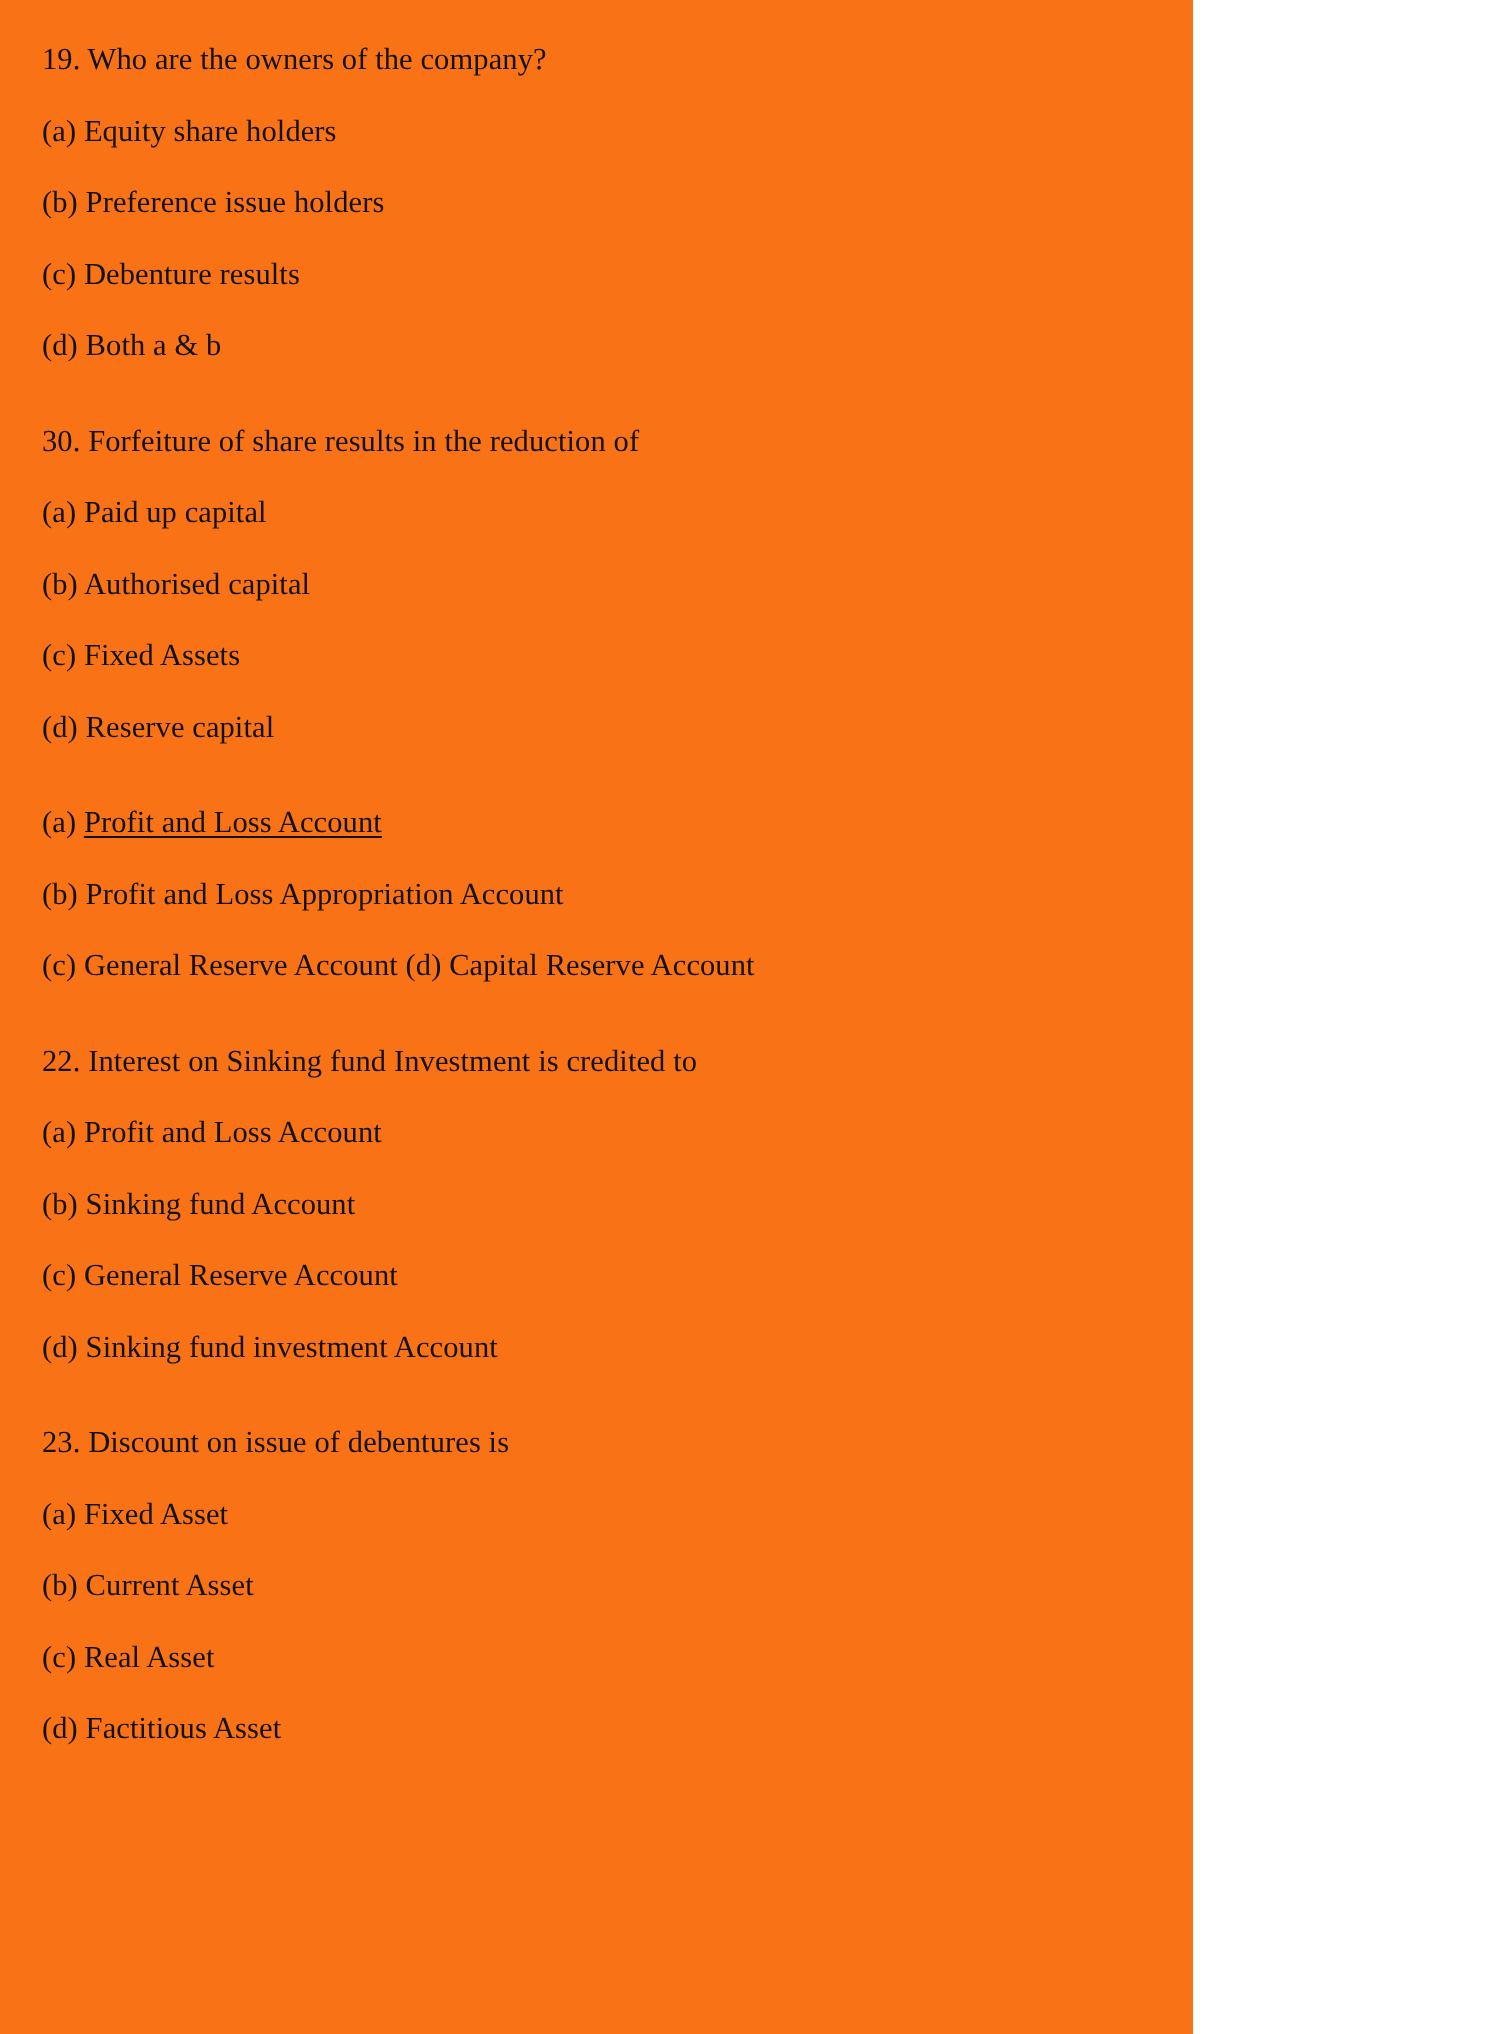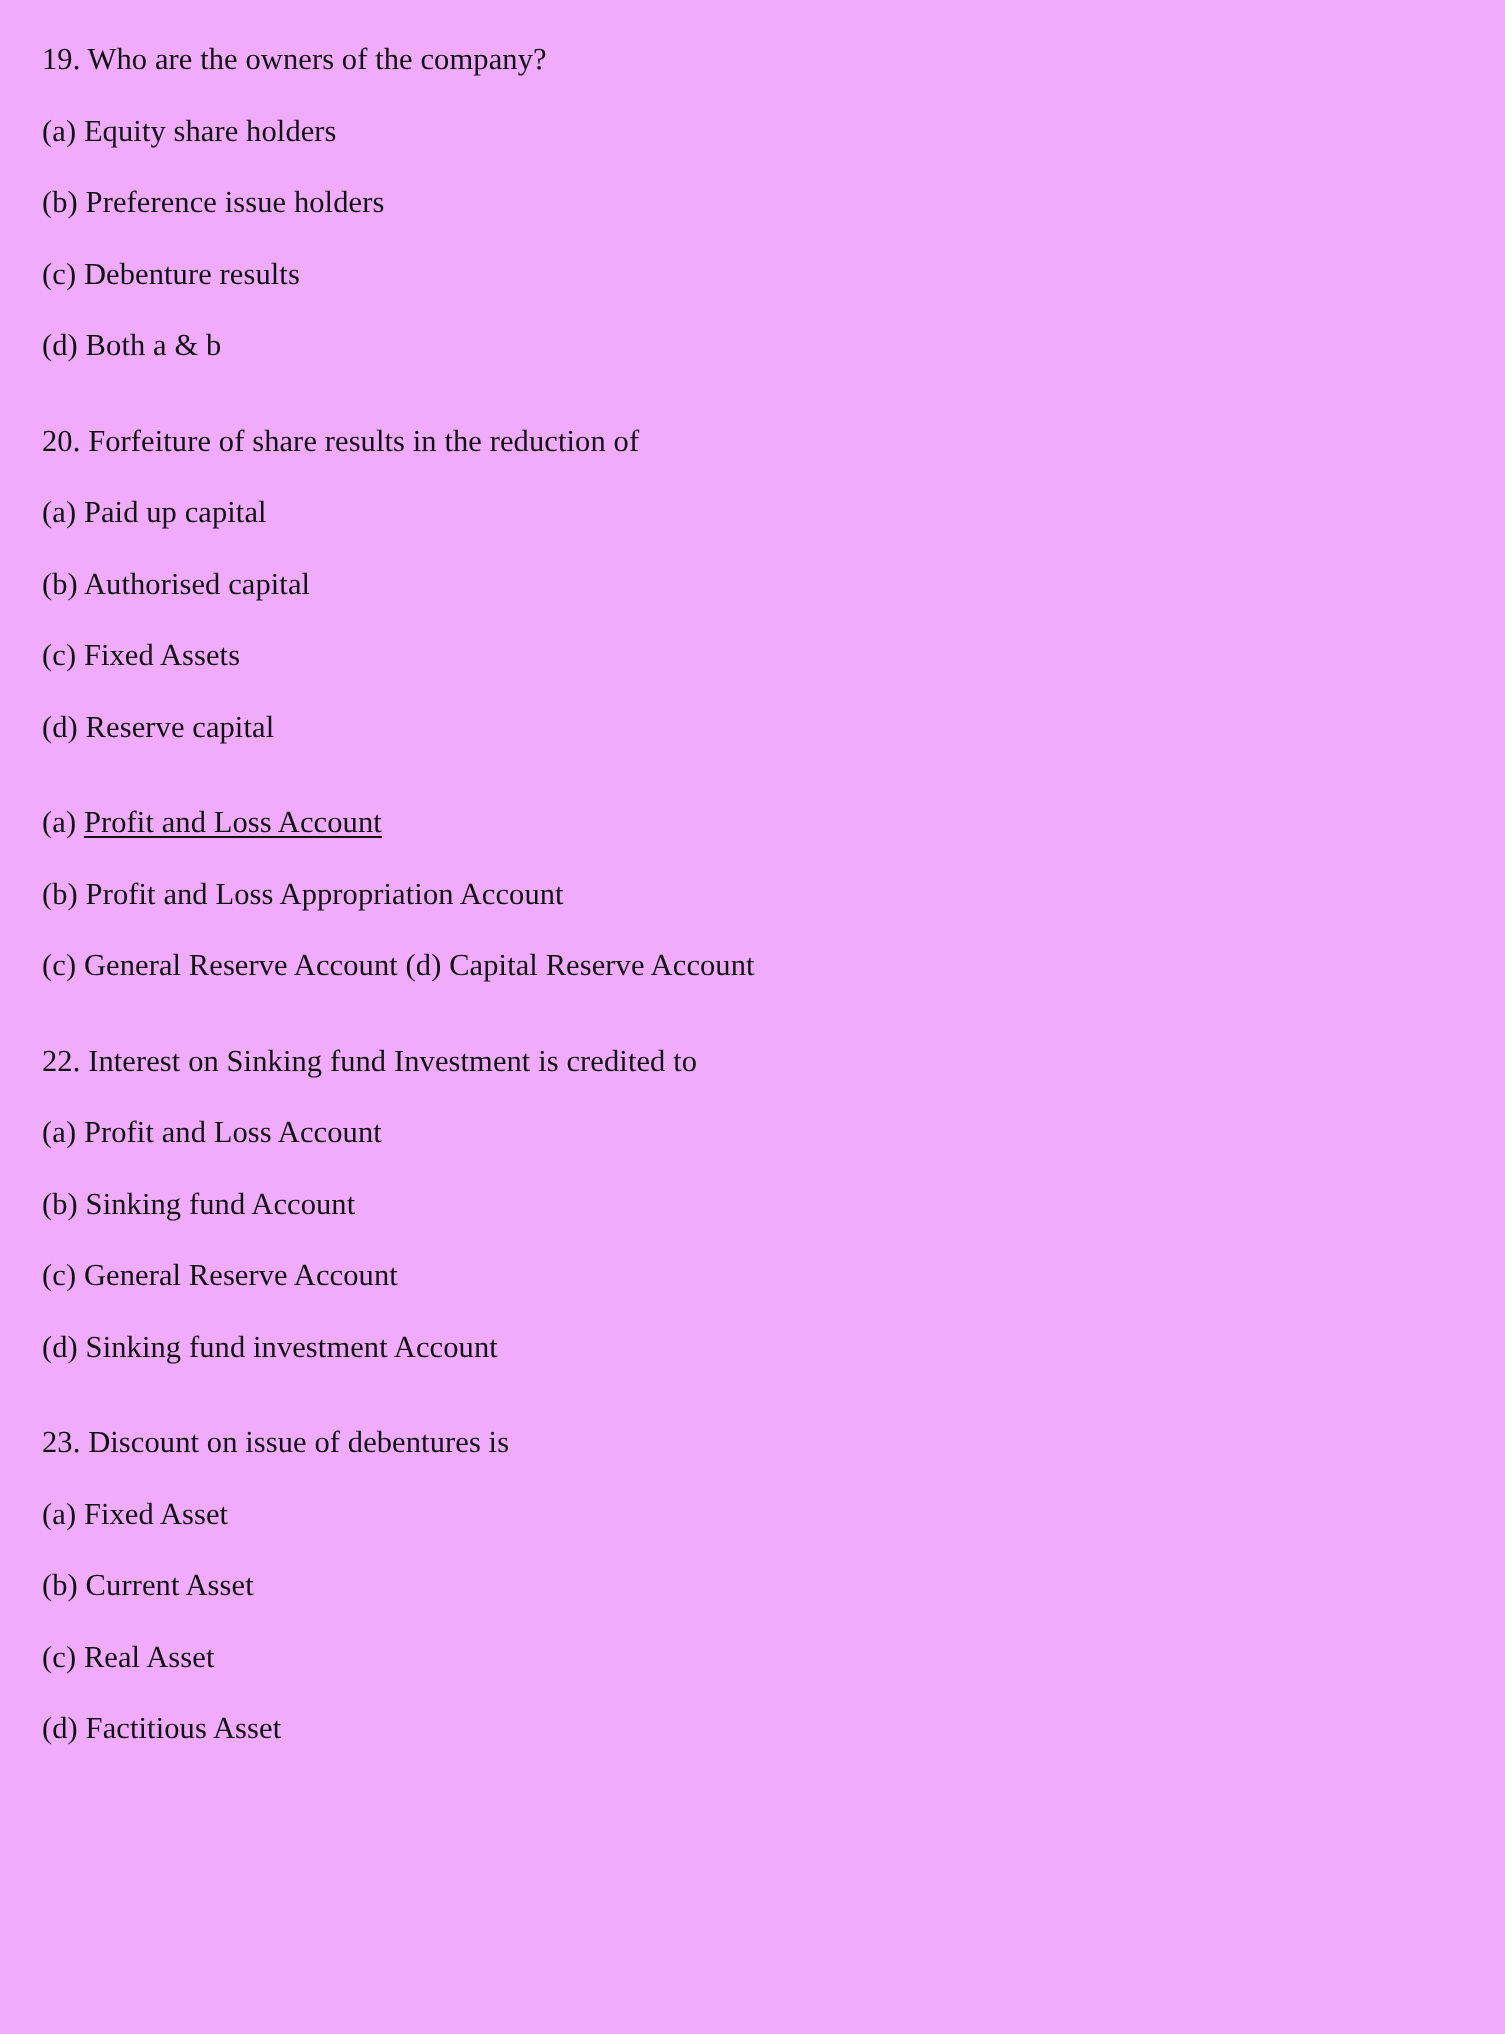--- a/index.html
+++ b/index.html
@@ -12,23 +12,23 @@
     height: 2034px;
     font-family: "Liberation Serif", "DejaVu Serif", serif;
     color: #111111;
     position: relative;
     overflow: hidden;
   }
   .page {
     position: absolute;
     left: 0;
     top: 0;
-    width: 1505px;
+    width: 1193px;
     height: 2034px;
-    background: #f0abfc;
+    background: #f97316;
     padding: 8px;
     box-sizing: border-box;
   }
   .content {
     position: absolute;
     left: 42px;
     top: 34px;
     width: 1400px;
   }
   .qblock {
@@ -69,21 +69,21 @@
 
     <div class="qblock">
       <div class="line stem">19. Who are the owners of the company?</div>
       <div class="line opt">(a) Equity share holders</div>
       <div class="line opt">(b) Preference issue holders</div>
       <div class="line opt">(c) Debenture results</div>
       <div class="line opt">(d) Both a &amp; b</div>
     </div>
 
     <div class="qblock">
-      <div class="line stem">20. Forfeiture of share results in the reduction of</div>
+      <div class="line stem">30. Forfeiture of share results in the reduction of</div>
       <div class="line opt">(a) Paid up capital</div>
       <div class="line opt">(b) Authorised capital</div>
       <div class="line opt">(c) Fixed Assets</div>
       <div class="line opt">(d) Reserve capital</div>
     </div>
 
     <div class="qblock">
       <div class="line opt"><span class="marker">(a) </span><span class="answer-underline">Profit and Loss Account</span></div>
       <div class="line opt">(b) Profit and Loss Appropriation Account</div>
       <div class="line opt">(c) General Reserve Account (d) Capital Reserve Account</div>

